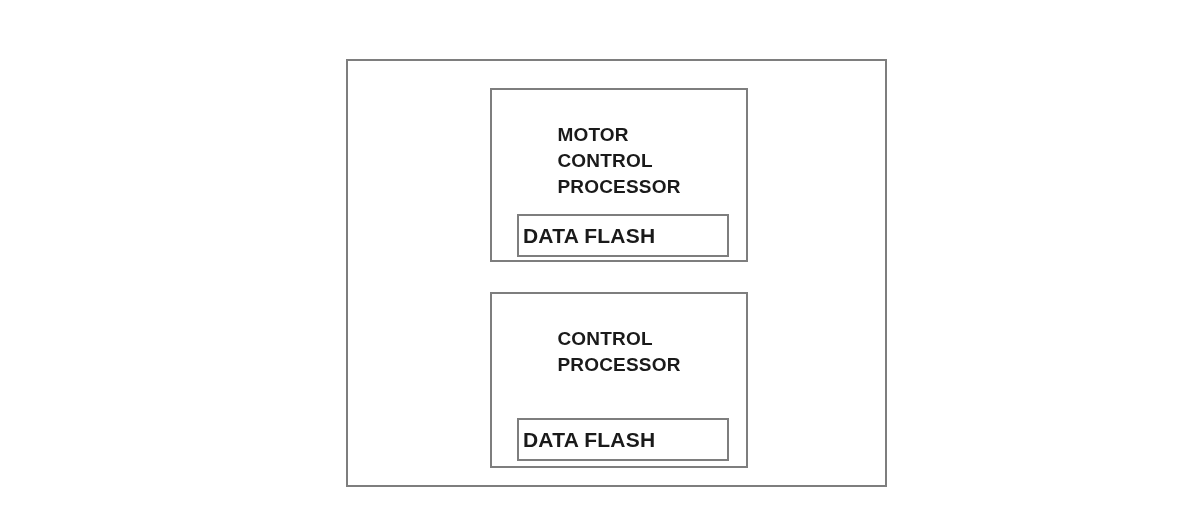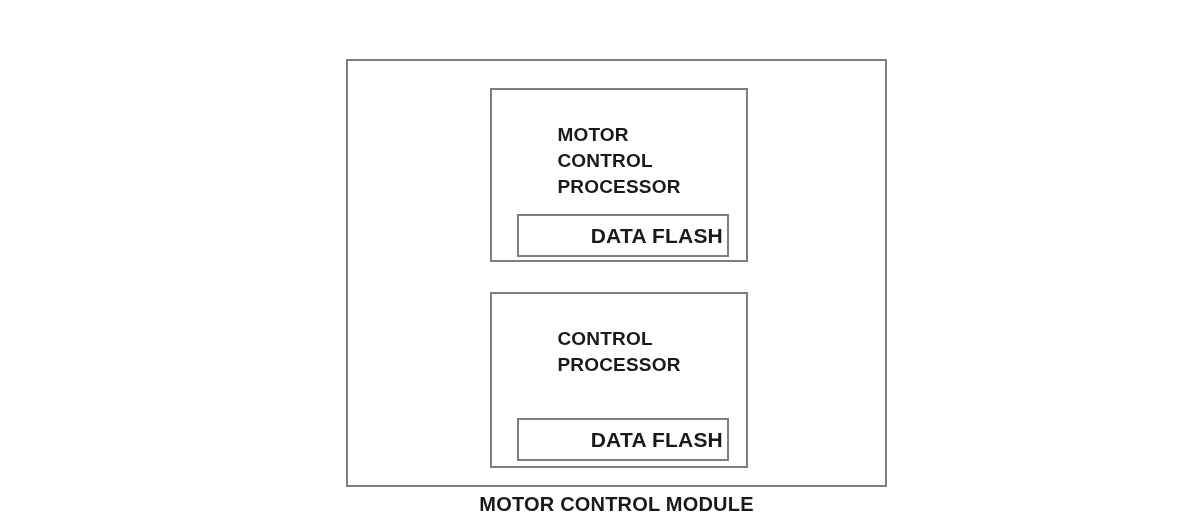--- a/index.html
+++ b/index.html
@@ -50,21 +50,21 @@
   .flash-box {
     position: absolute;
     left: 21px;
     top: 120px;
     width: 212px;
     height: 43px;
     border: 2px solid var(--border);
     background: var(--background);
     display: flex;
     align-items: center;
-    justify-content: flex-end;
+    justify-content: flex-start;
   }
   .flash-label {
     font-weight: bold;
     font-size: 21px;
     letter-spacing: 0.2px;
     white-space: nowrap;
   }
   .module-label {
     position: absolute;
     left: 330px;
@@ -100,15 +100,14 @@
         <div>CONTROL</div>
         <div>PROCESSOR</div>
       </div>
       <div class="flash-box">
         <span class="flash-label">DATA FLASH</span>
       </div>
     </div>
 
   </div>
 
-  <div class="module-label">MOTOR CONTROL MODULE</div>
 
 </div>
 
 </body></html>

